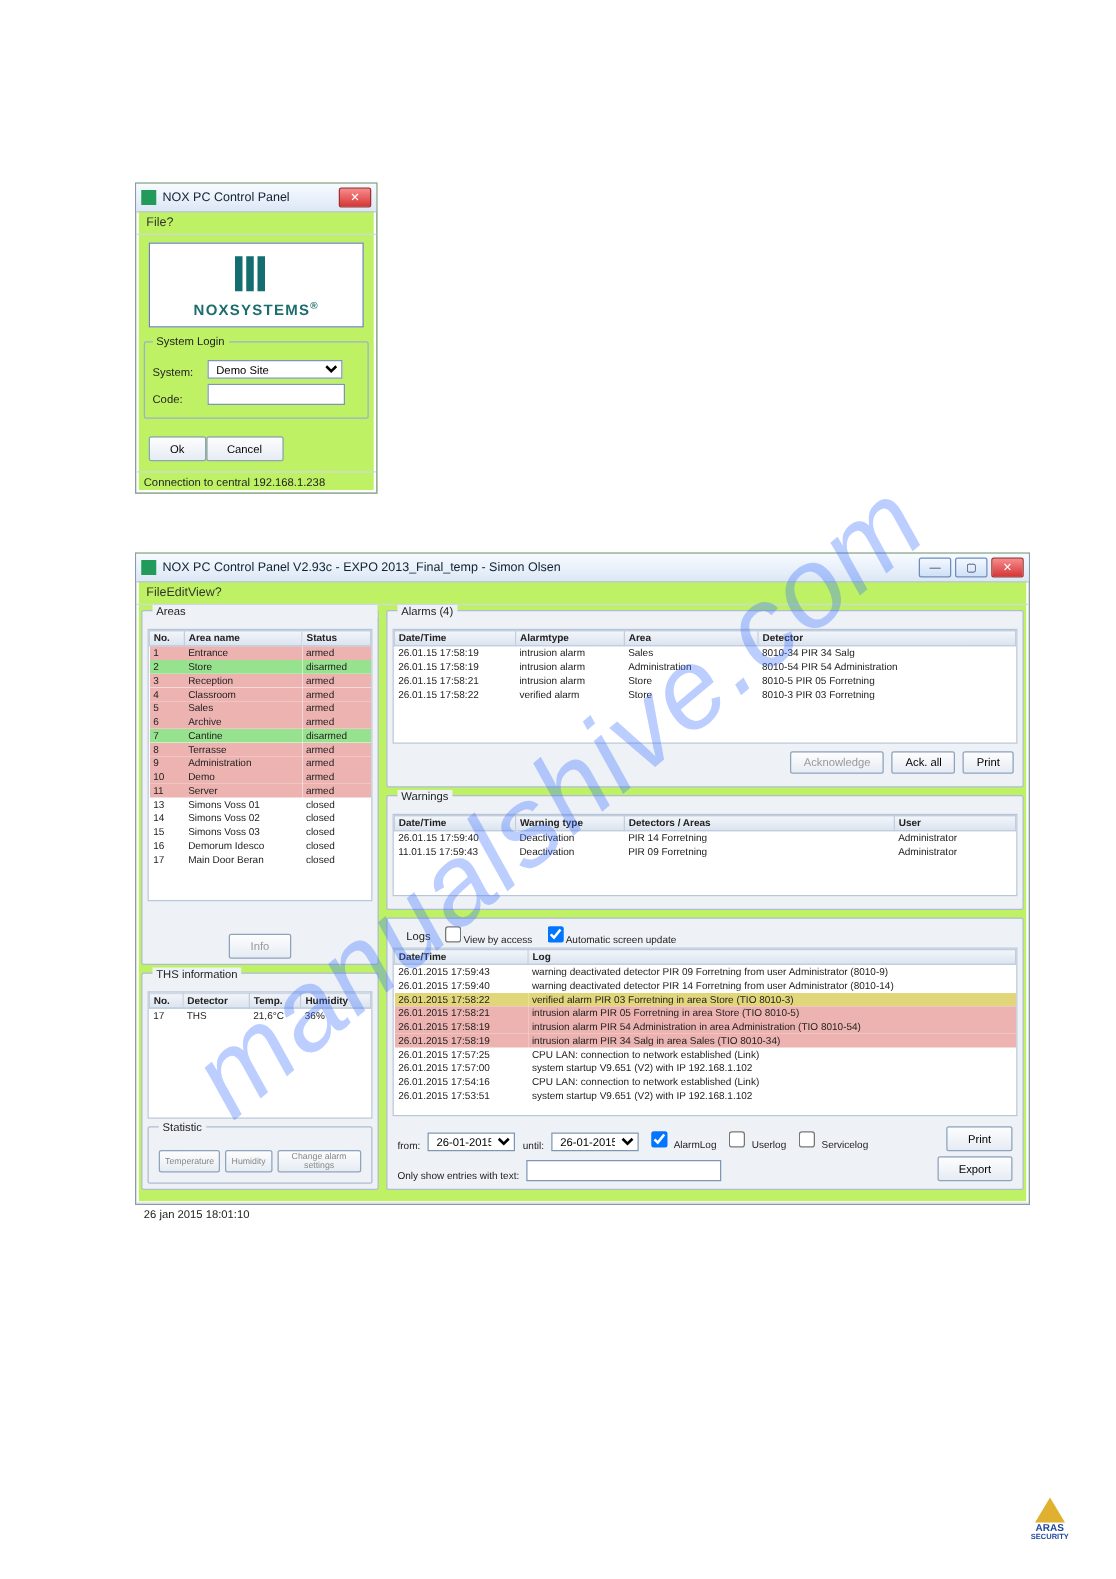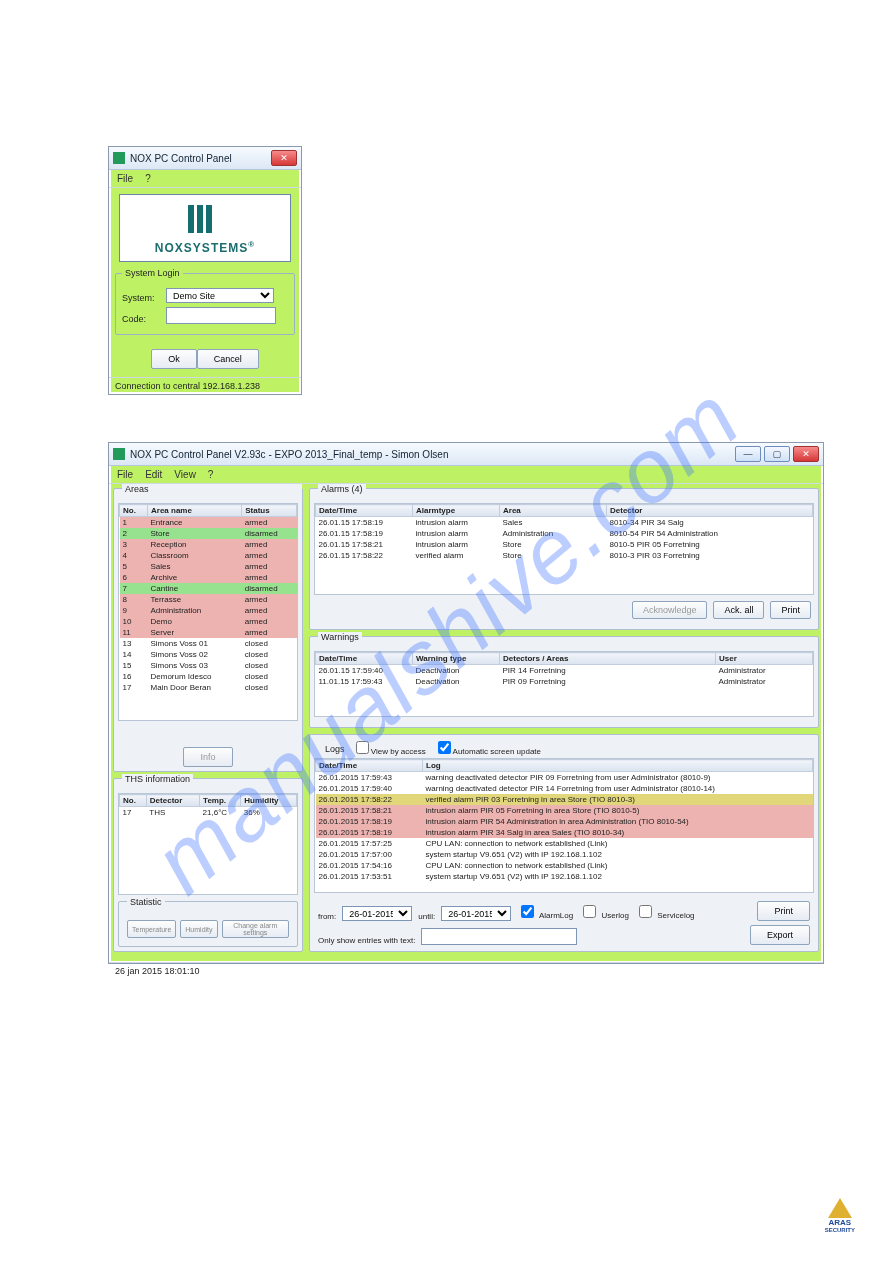--- a/index.html
+++ b/index.html
@@ -10,35 +10,35 @@
   
   .win{position:absolute;border:1px solid #8a99ad;background:#bef264;box-shadow:inset 0 0 0 2px #fff}
   .titlebar{display:flex;align-items:center;height:22px;background:linear-gradient(#f7fbff,#dce7f5);
             border-bottom:1px solid #b7c6d8;padding:0 4px}
   .titlebar .icon{width:12px;height:12px;margin-right:5px;background:#219a5a;display:inline-block}
   .titlebar .txt{flex:1;font-size:10px;color:#123}
   .winbtns{display:flex;gap:3px}
   .wbtn{width:24px;height:14px;border:1px solid #6e8dbd;border-radius:2px;background:linear-gradient(#f3f8ff,#cfe1f7);
         display:flex;align-items:center;justify-content:center;font-size:9px;color:#335}
   .wbtn.close{background:linear-gradient(#f78b8b,#d63737);color:#fff;border-color:#a13232}
-  .menubar{display:flex;gap:12px;padding:3px 8px;font-size:10px;color:#333;border-bottom:1px solid #cfd8e4}
+  .menubar{display:flex;padding:3px 8px;font-size:10px;color:#333;border-bottom:1px solid #cfd8e4}
   
   #login{left:108px;top:146px;width:192px}
   .logo{margin:6px auto;width:170px;height:66px;border:1px solid #6b86a9;background:#fff;
         display:flex;align-items:flex-end;justify-content:center;position:relative}
   .logo .bars{position:absolute;top:10px;left:68px;display:flex;gap:3px}
   .logo .bars span{display:block;width:6px;height:28px;background:#146d6e}
   .logo .txtlogo{font-weight:bold;font-size:12px;color:#1b6d6e;margin-bottom:6px;letter-spacing:1px}
   .logo sup{font-size:8px;color:#1b6d6e}
   fieldset{border:1px solid #9db1c8;margin:6px 6px;padding:6px;border-radius:2px}
   legend{font-size:9px;padding:0 3px}
   .row{display:flex;align-items:flex-end;margin:4px 0}
   .row .lab{width:44px}
   select,input[type=text]{border:1px solid #7e96b5;height:15px;font-size:9px;padding:0 2px;background:#fff}
-  .btnrow{display:flex;justify-content:center;padding:8px 10px}
+  .btnrow{display:flex;justify-content:flex-start;padding:8px 10px}
   button{border:1px solid #8ea3bc;background:linear-gradient(#fdfdfd,#e6ecf4);height:20px;font-size:9px;
          padding:0 16px;border-radius:2px}
   .statusline{border-top:1px solid #cfd8e4;font-size:9px;padding:3px 6px}
   
   #main{left:108px;top:442px;width:714px;height:520px}
   #main .body{display:flex;padding:4px;gap:6px;height:470px}
   .col-l{width:190px;display:flex;flex-direction:column}
   .col-r{flex:1;display:flex;flex-direction:column}
   .panel{border:1px solid #b9c6d6;background:#fff;flex:0 0 auto;margin-bottom:6px}
   .fset{border:1px solid #aebdd0;padding:4px;margin-bottom:6px;border-radius:2px;background:#eef1f6}

